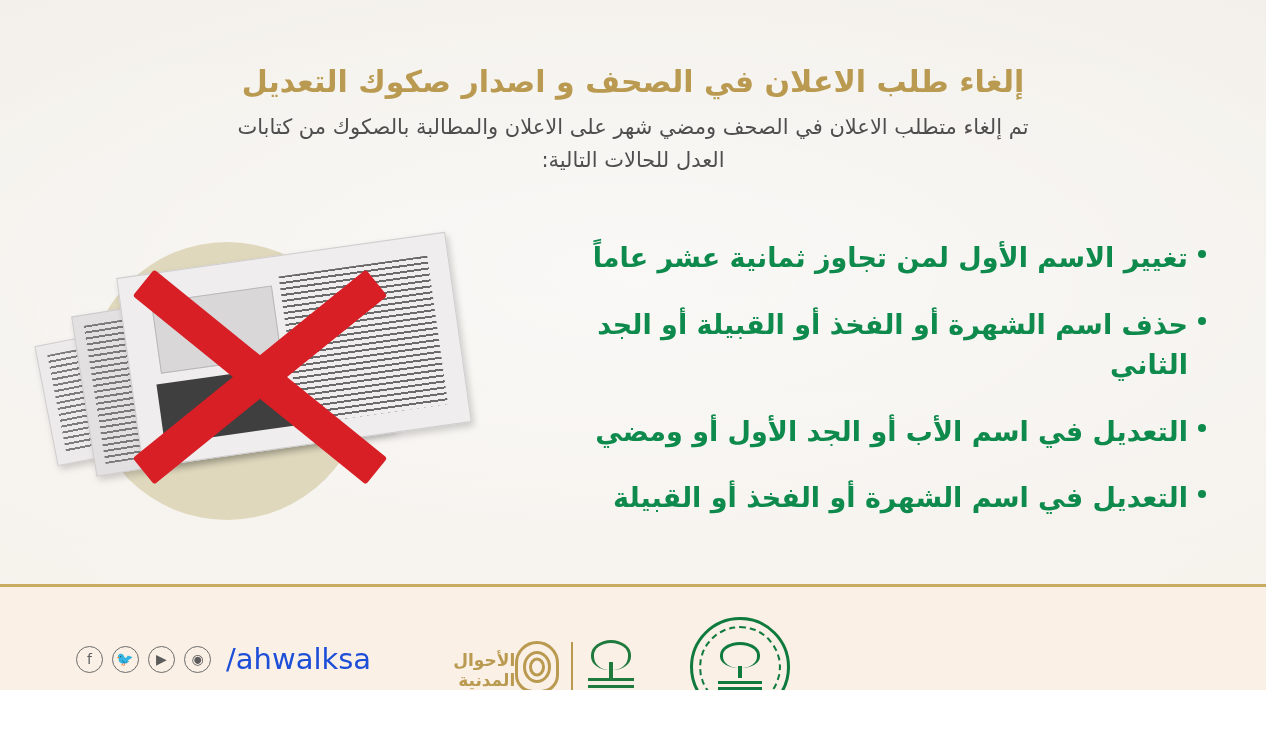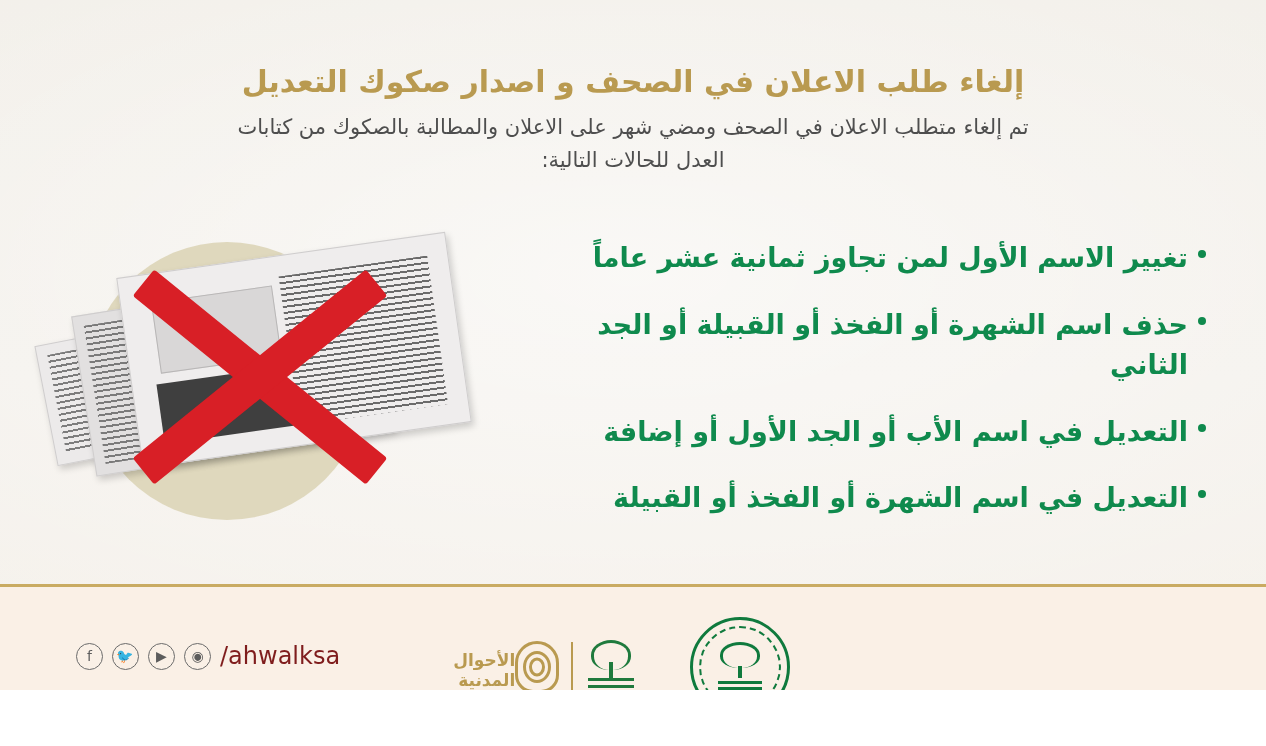--- a/index.html
+++ b/index.html
@@ -215,22 +215,23 @@
     border: 1.5px solid #6b6b6b;
     color: #5c5c5c;
     display: flex;
     align-items: center;
     justify-content: center;
     font-size: 14px;
     margin-right: 9px;
     box-sizing: border-box;
   }
   .handle {
-    font-size: 24px;
-    color: #7f1d1d;
+    font-size: 29px;
+    color: #1d4ed8;
+    margin-left: 6px;
     font-family: "DejaVu Sans", "Liberation Sans", sans-serif;
   }
 
   .logo-civil {
     position: absolute;
     left: 455px;
     top: 32px;
     width: 180px;
     height: 96px;
     display: flex;
@@ -398,21 +399,21 @@
     </div>
 
     <div class="bullet-row">
       <span class="bullet-dot"></span>
       <span class="bullet-text">حذف اسم الشهرة أو الفخذ أو القبيلة أو الجد الثاني</span>
     </div>
 
     <div class="bullet-row">
       <span class="bullet-dot"></span>
       <span class="bullet-text">
-        <span class="ss">التعديل في اسم الأب أو الجد الأول أو إضافة</span>
+        <span class="ss">التعديل في اسم الأب أو الجد الأول أو ومضي</span>
       </span>
     </div>
 
     <div class="bullet-row">
       <span class="bullet-dot"></span>
       <span class="bullet-text">التعديل في اسم الشهرة أو الفخذ أو القبيلة</span>
     </div>
 
   </div>
 

